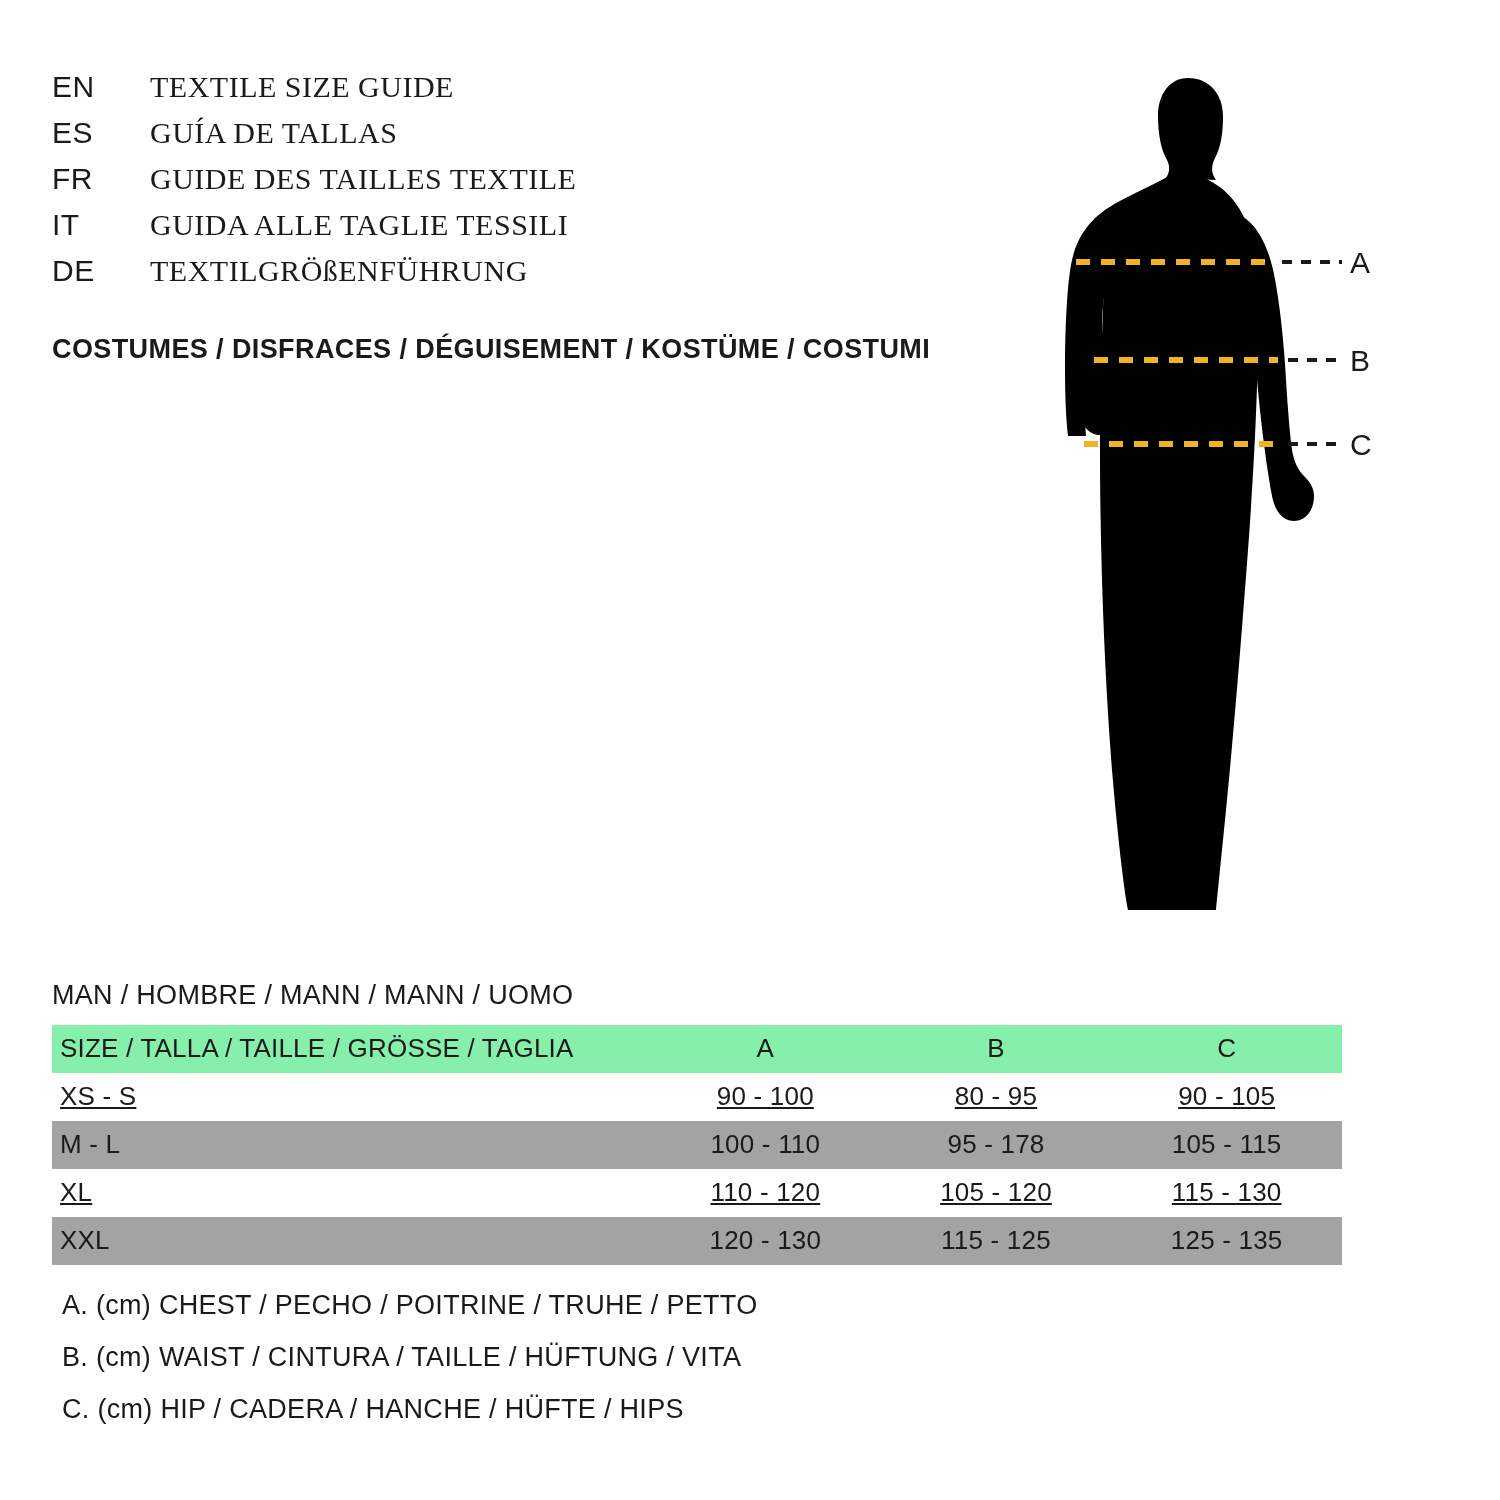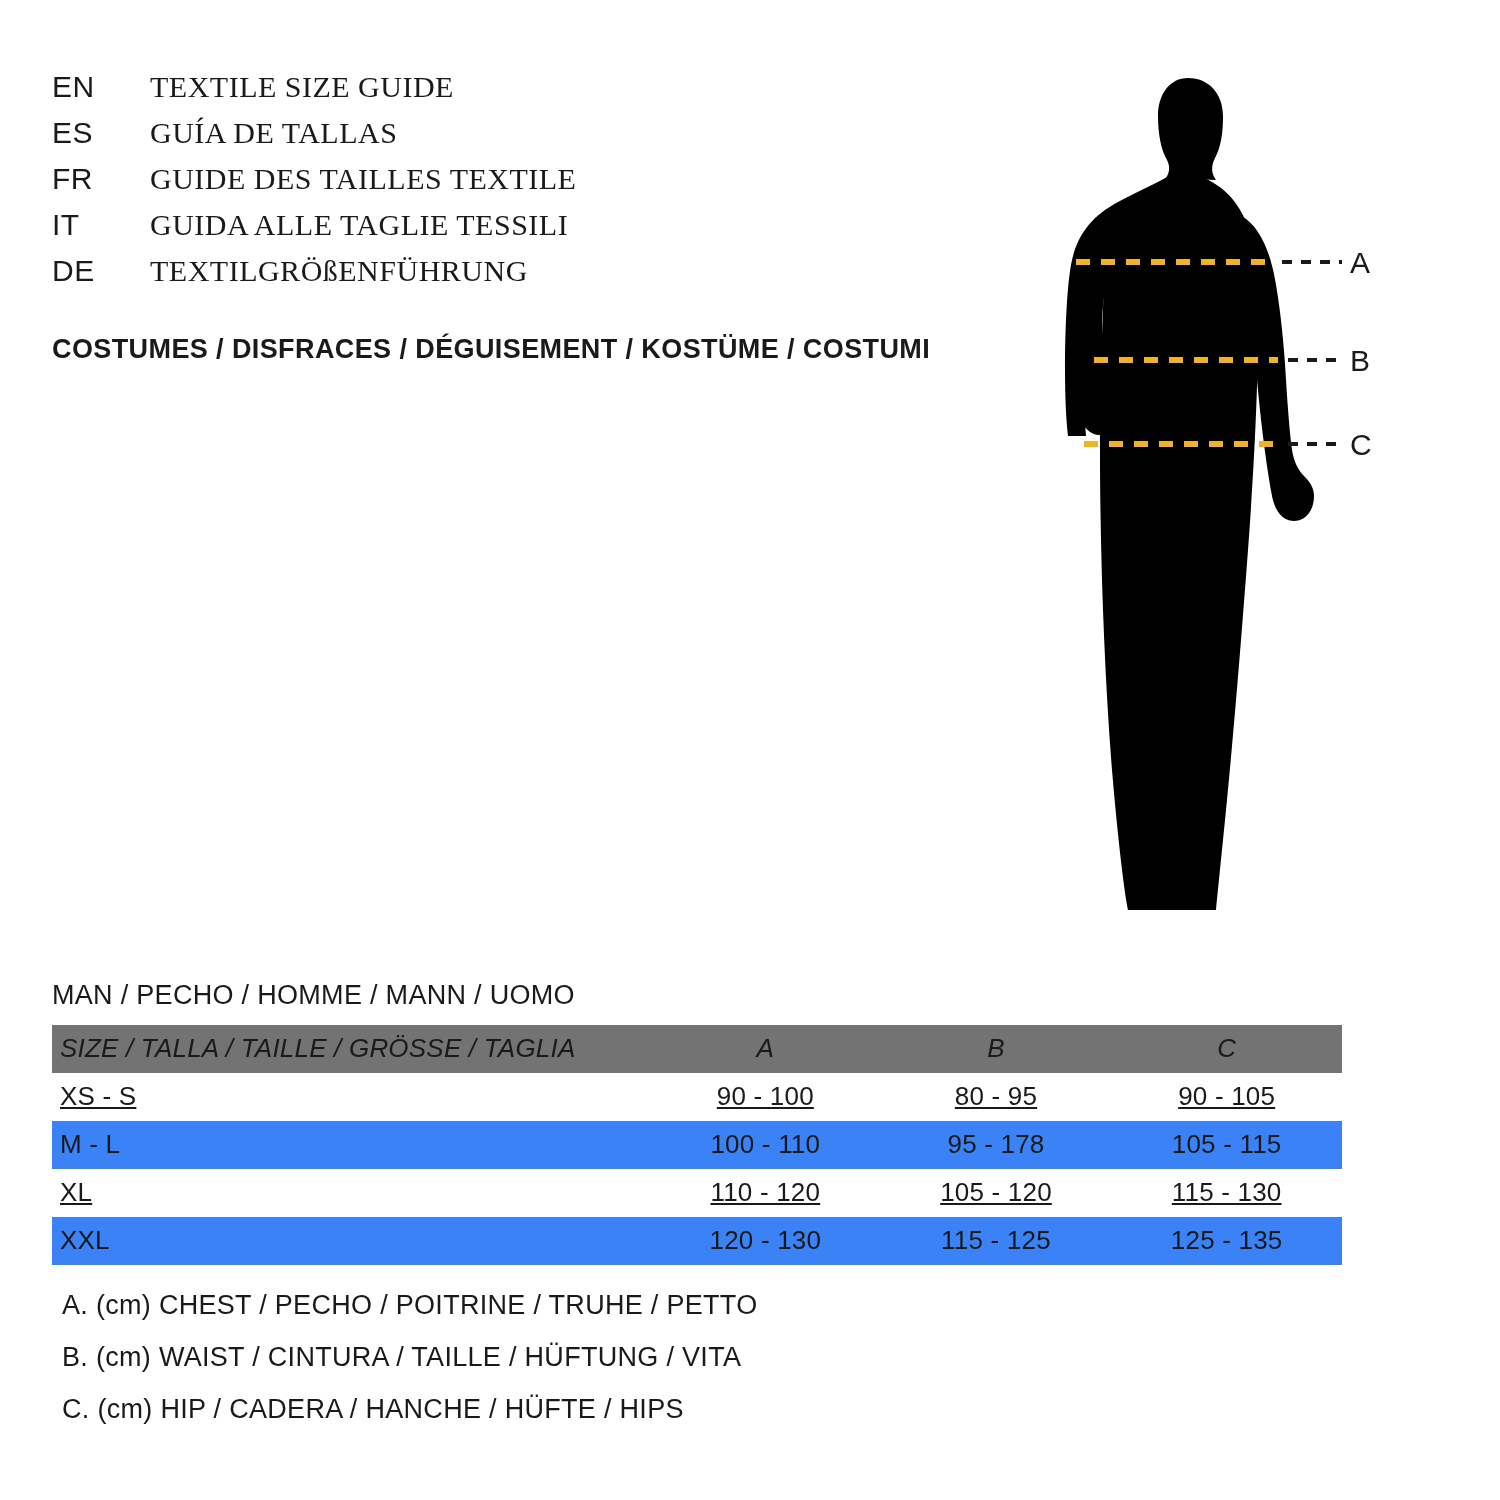--- a/index.html
+++ b/index.html
@@ -86,29 +86,28 @@
     text-align: center;
     padding: 8px 0 9px 0;
     letter-spacing: 0.2px;
   }
   th.size-col, td.size-col {
     text-align: left;
     padding-left: 8px;
     width: 590px;
   }
   thead tr {
-    background: #737373;
-    font-style: italic;
+    background: #86efac;
   }
   tbody tr.odd-row {
     background: #ffffff;
     text-decoration: underline;
   }
   tbody tr.even-row {
-    background: #3b82f6;
+    background: #a3a3a3;
   }
 
   
   #legend {
     position: absolute;
     left: 52px;
     top: 1290px;
     margin-left: 10px;
   }
   .legend-row {
@@ -219,21 +218,21 @@
       <line x1="268" y1="414" x2="322" y2="414"></line>
     </g>
   </svg>
 
   <span class="marker-label" style="left:330px; top:216px;">A</span>
   <span class="marker-label" style="left:330px; top:314px;">B</span>
   <span class="marker-label" style="left:330px; top:398px;">C</span>
 </div>
 
 <div id="table-section">
-  <div id="man-label">MAN / PECHO / HOMME / MANN / UOMO</div>
+  <div id="man-label">MAN / HOMBRE / MANN / MANN / UOMO</div>
 
   <table>
     <thead>
       <tr>
         <th class="size-col">SIZE / TALLA / TAILLE / GRÖSSE / TAGLIA</th>
         <th>A</th>
         <th>B</th>
         <th>C</th>
       </tr>
     </thead>

